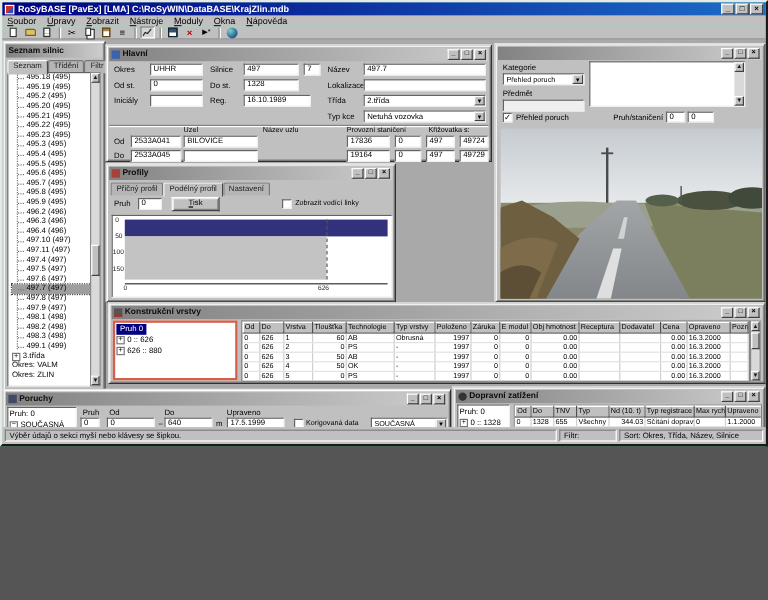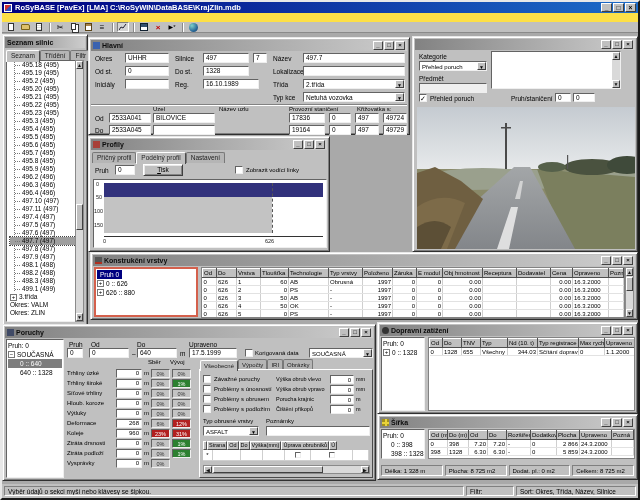--- a/index.html
+++ b/index.html
@@ -1,18 +1,18 @@
 <!DOCTYPE html>
 <html><head>
 <meta charset="utf-8">
 <style>
 *{margin:0;padding:0;box-sizing:border-box}
 html,body{width:640px;height:500px;overflow:hidden}
 body{font-family:"Liberation Sans",sans-serif;background:#555;color:#000}
-#screen{position:relative;width:640px;height:500px;background:#fde047;border:2px solid;border-color:#e8e8e8 #1a1a1a #1a1a1a #e8e8e8}
+#screen{position:relative;width:640px;height:372px;background:#86efac;border:2px solid;border-color:#e8e8e8 #1a1a1a #1a1a1a #e8e8e8}
 
 .mainbar{position:absolute;left:0;top:0;right:0;height:11px;background:linear-gradient(90deg,#000080,#1d6cc8);display:flex;align-items:center;gap:3px;padding:0 2px}
 .mainbar .t{color:#fff;font-size:7.5px;font-weight:bold;white-space:nowrap;overflow:hidden}
 .appicon{width:8px;height:8px;flex:none;background:linear-gradient(135deg,#d03030 49%,#3050c0 51%);border:1px solid #fff}
 .wbtns{margin-left:auto;display:flex;gap:1px}
 .wb{width:11px;height:9px;background:#c0c0c0;border:1px solid;border-color:#fff #404040 #404040 #fff;font-size:6.5px;line-height:7px;text-align:center;font-weight:bold;color:#000}
 .menubar{position:absolute;left:0;top:11px;right:0;height:9px;display:flex;gap:9px;align-items:center;padding:0 4px;font-size:7.5px;background:#c0c0c0}
 .mi::first-letter{text-decoration:underline}
 .toolbar{position:absolute;left:0;top:20px;right:0;height:11px;background:#c0c0c0;display:flex;align-items:center;gap:2px;padding:0 3px;border-bottom:1px solid #8a8a8a}
 .tico{width:12px;height:10px;display:flex;align-items:center;justify-content:center;font-size:8px;line-height:9px}
@@ -111,20 +111,30 @@
   <div class="mainbar">
     <span class="appicon"></span>
     <span class="t">RoSyBASE [PavEx] [LMA]  C:\RoSyWIN\DataBASE\KrajZlin.mdb</span>
     <span class="wbtns">
       <span class="wb">_</span>
       <span class="wb">□</span>
       <span class="wb">×</span>
     </span>
   </div>
 
+  <div class="menubar">
+
+  <span class="mi">Soubor</span>
+      <span class="mi">Úpravy</span>
+      <span class="mi">Zobrazit</span>
+      <span class="mi">Nástroje</span>
+      <span class="mi">Moduly</span>
+      <span class="mi">Okna</span>
+      <span class="mi">Nápověda</span>
+    </div>
 
   <div class="toolbar">
     <span class="tico">
         <span class="ic-page"></span>
       </span>
     <span class="tico">
         <span class="ic-folder"></span>
       </span>
     <span class="tico">
         <span class="ic-page2"></span>

